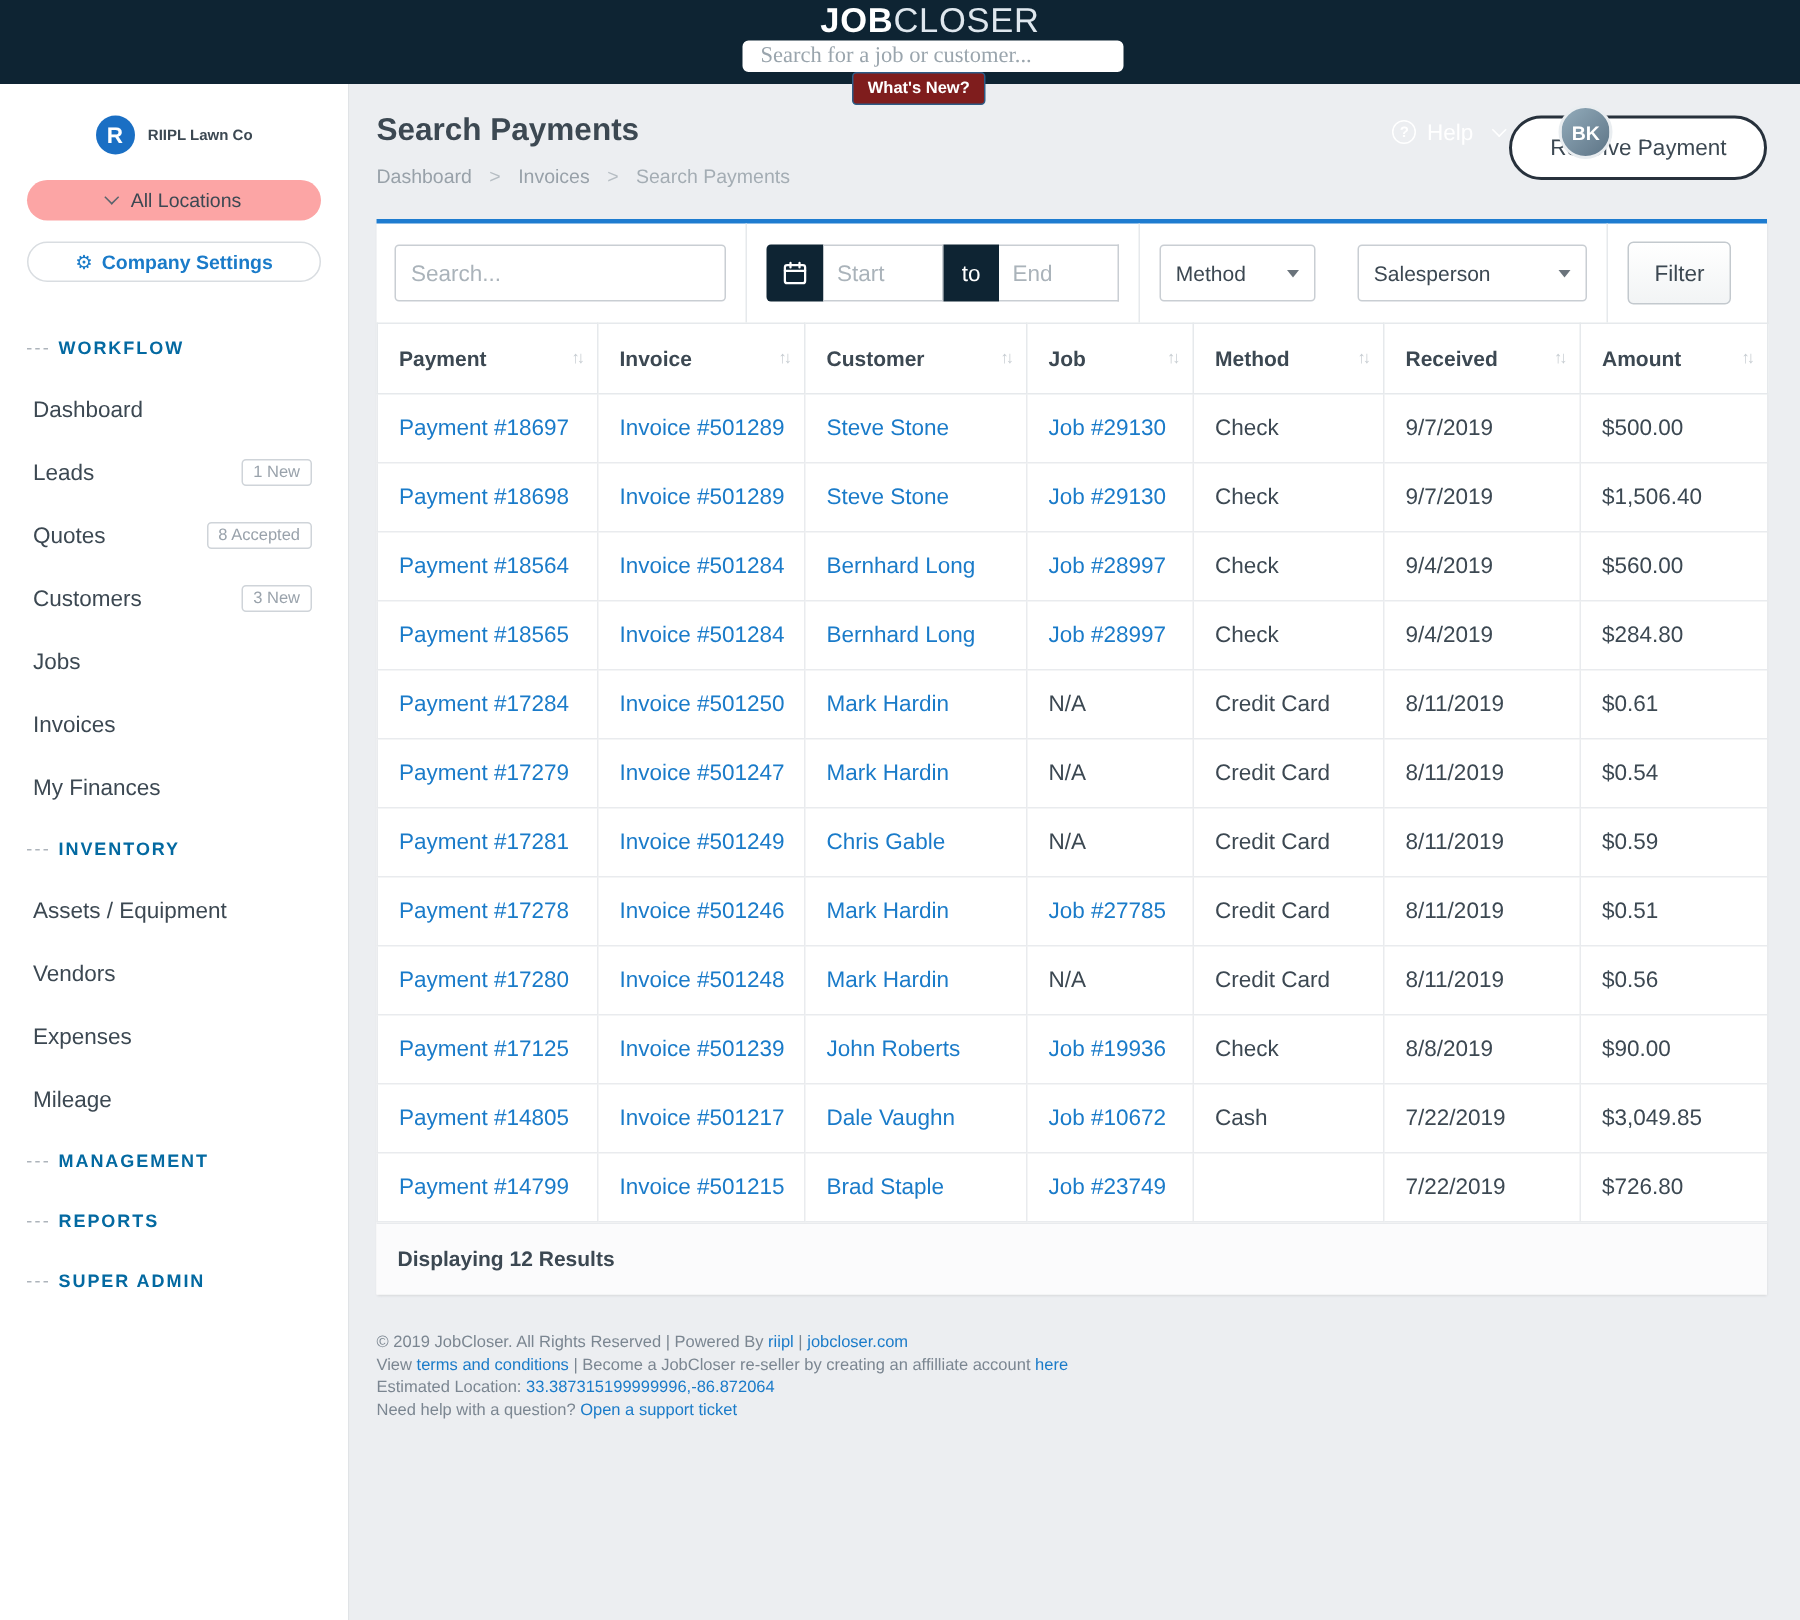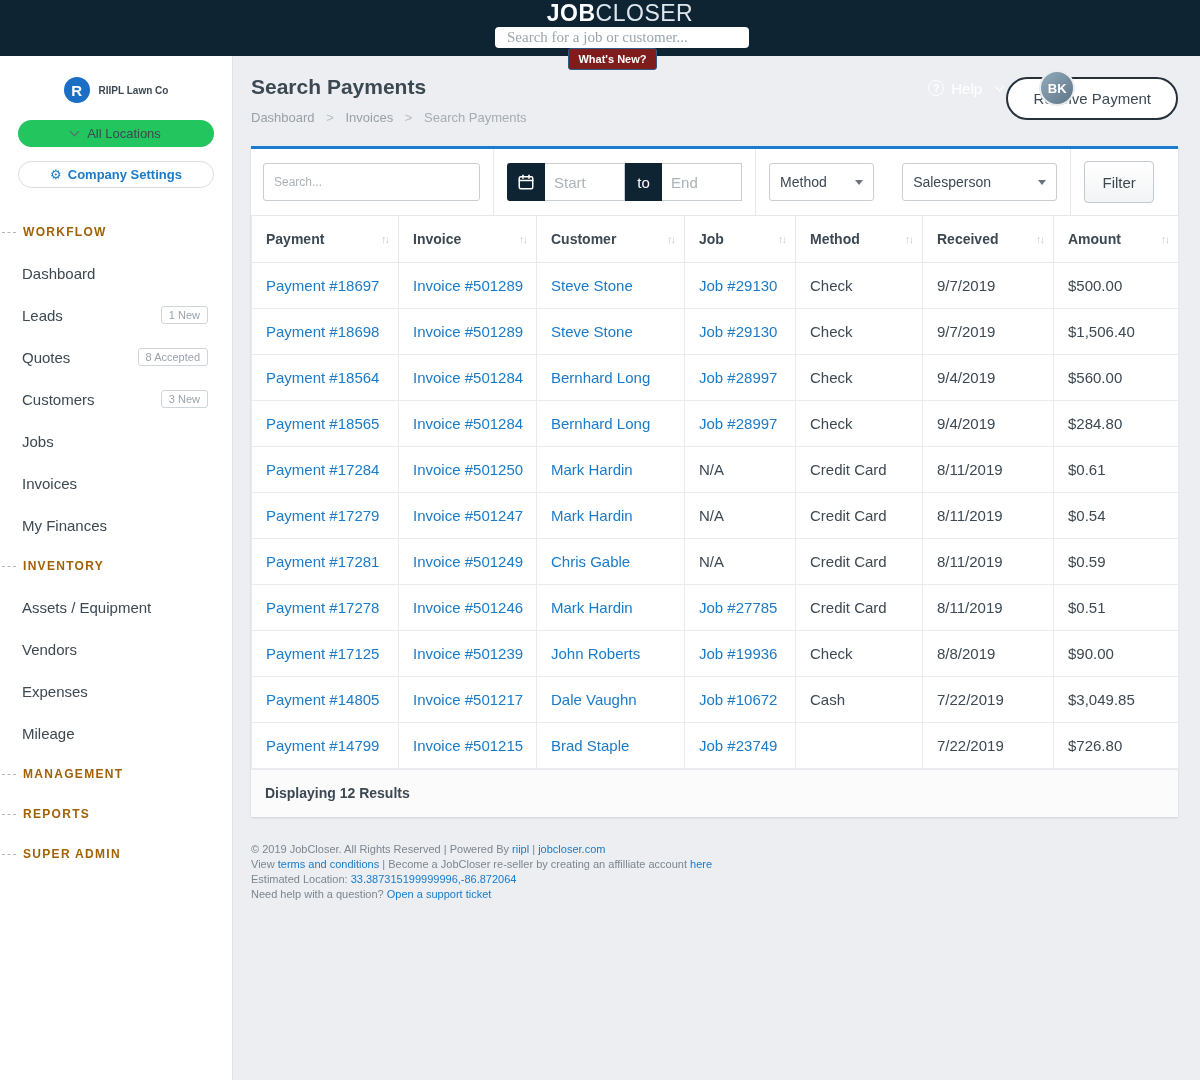--- a/index.html
+++ b/index.html
@@ -54,39 +54,39 @@
     position: absolute; top: 56px; left: 0; width: 233px; bottom: 0;
     background: #fff; border-right: 1px solid #e0e3e6; padding-top: 16px;
   }
   .company-row { display: flex; align-items: center; justify-content: center; height: 36px; cursor: pointer; }
   .company-logo {
     width: 26px; height: 26px; border-radius: 50%; background: #1a6fc4; color: #fff;
     font-weight: 700; font-size: 15px; display: flex; align-items: center; justify-content: center;
   }
   .company-name { margin-left: 9px; font-size: 10px; font-weight: 700; color: #3c4852; }
   .loc-pill {
-    margin: 12px auto 0; width: 196px; height: 27px; background: #22c55e; border: none;
+    margin: 12px auto 0; width: 196px; height: 27px; background: #fca5a5; border: none;
     border-radius: 14px; display: flex; align-items: center; justify-content: center;
     font-size: 13px; color: #3c4852; cursor: pointer; font-family: inherit;
   }
   .loc-pill .chev-d {
     width: 7px; height: 7px; border-right: 1.5px solid #5a646d; border-bottom: 1.5px solid #5a646d;
     transform: rotate(45deg); margin-right: 9px; margin-top: -4px;
   }
   .settings-pill {
     margin: 14px auto 0; width: 196px; height: 27px; background: #fff;
     border: 1px solid #d9dde1; border-radius: 14px; display: flex; align-items: center;
     justify-content: center; font-size: 13px; font-weight: 700; color: #1a7bc9;
     cursor: pointer; font-family: inherit;
   }
   .settings-pill .gear { margin-right: 6px; font-size: 13px; font-weight: 400; }
   .nav-menu { margin-top: 24px; }
   .nav-section-title {
     display: flex; align-items: center; height: 40px; font-size: 12px; font-weight: 700;
-    color: #a16207; letter-spacing: 1.3px; cursor: pointer; padding-left: 2px;
+    color: #0369a1; letter-spacing: 1.3px; cursor: pointer; padding-left: 18px;
   }
   .nav-section-title .dash { width: 14px; border-top: 1px dashed #adb4bb; margin-right: 7px; }
   .nav-item {
     height: 42px; display: flex; align-items: center; padding: 0 24px 0 22px;
     font-size: 15px; color: #3c4852; cursor: pointer;
   }
   .nav-badge {
     margin-left: auto; font-size: 11px; color: #99a2ab; border: 1px solid #cfd4d9;
     border-radius: 3px; padding: 2px 7px; background: #fff; white-space: nowrap;
   }
@@ -103,21 +103,21 @@
     position: absolute; right: 0; top: 2px; height: 43px; padding: 0 25px;
     background: #fff; border: 2px solid #27313c; border-radius: 22px;
     font-size: 15px; color: #3c4852; cursor: pointer; font-family: inherit;
   }
 
   
   .card { margin-top: 21px; background: #fff; border-top: 3px solid #1e7cd0; box-shadow: 0 1px 2px rgba(0,0,0,.12); }
   .filter-row { height: 66px; display: flex; align-items: center; padding: 0 12px 0 12px; }
   .f-search {
     width: 224px; height: 38px; border: 1px solid #c9ced3; border-radius: 3px;
-    padding: 0 10px; font-size: 12px; color: #a21caf; outline: none; font-family: inherit;
+    padding: 0 10px; font-size: 15px; color: #a21caf; outline: none; font-family: inherit;
   }
   .f-search::placeholder, .date-input::placeholder { color: #aab3ba; }
   .v-div { width: 1px; align-self: stretch; background: #e6e9ec; margin: 0 13px; }
   .date-group { display: flex; align-items: center; }
   .cal-btn {
     width: 38px; height: 38px; background: #0e2433; border: none; border-radius: 3px 0 0 3px;
     display: flex; align-items: center; justify-content: center; cursor: pointer;
   }
   .date-input {
     width: 80px; height: 38px; border: 1px solid #c9ced3; border-left: none;
@@ -470,20 +470,29 @@
           <tr>
             <td><a class="cell-link">Payment #17278</a></td>
             <td><a class="cell-link">Invoice #501246</a></td>
             <td><a class="cell-link">Mark Hardin</a></td>
             <td><span class="cell-link">Job #27785</span></td>
             <td>Credit Card</td>
             <td>8/11/2019</td>
             <td>$0.51</td>
           </tr>
 
+          <tr>
+            <td><a class="cell-link">Payment #17280</a></td>
+            <td><a class="cell-link">Invoice #501248</a></td>
+            <td><a class="cell-link">Mark Hardin</a></td>
+            <td><span>N/A</span></td>
+            <td>Credit Card</td>
+            <td>8/11/2019</td>
+            <td>$0.56</td>
+          </tr>
 
           <tr>
             <td><a class="cell-link">Payment #17125</a></td>
             <td><a class="cell-link">Invoice #501239</a></td>
             <td><a class="cell-link">John Roberts</a></td>
             <td><span class="cell-link">Job #19936</span></td>
             <td>Check</td>
             <td>8/8/2019</td>
             <td>$90.00</td>
           </tr>

